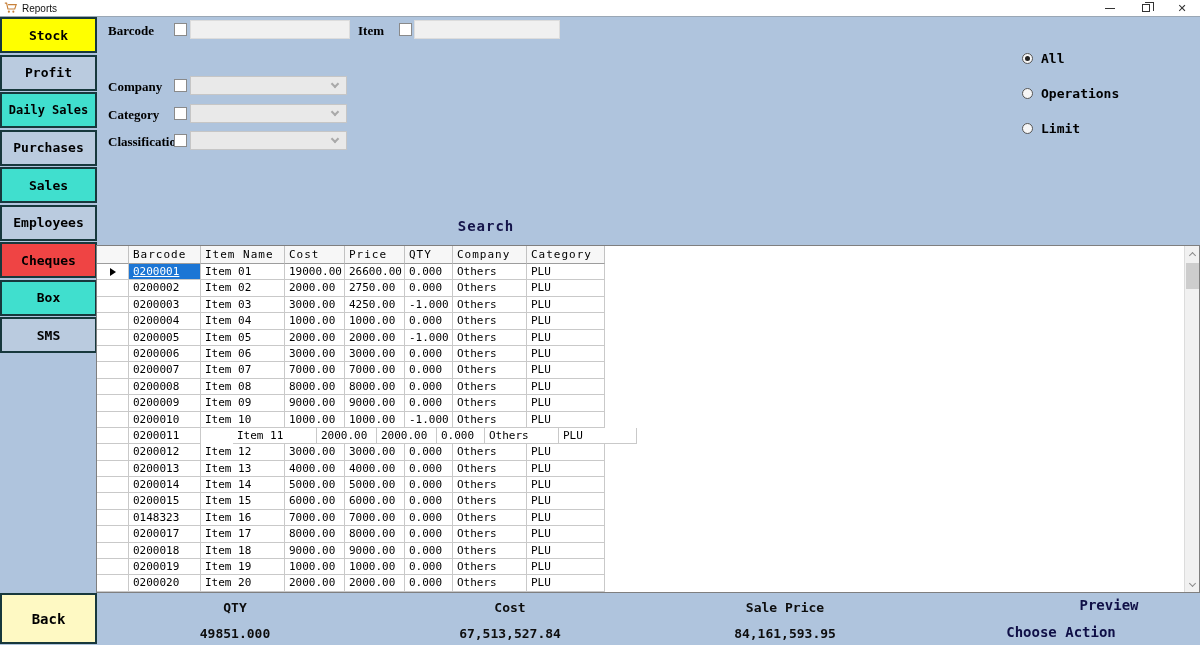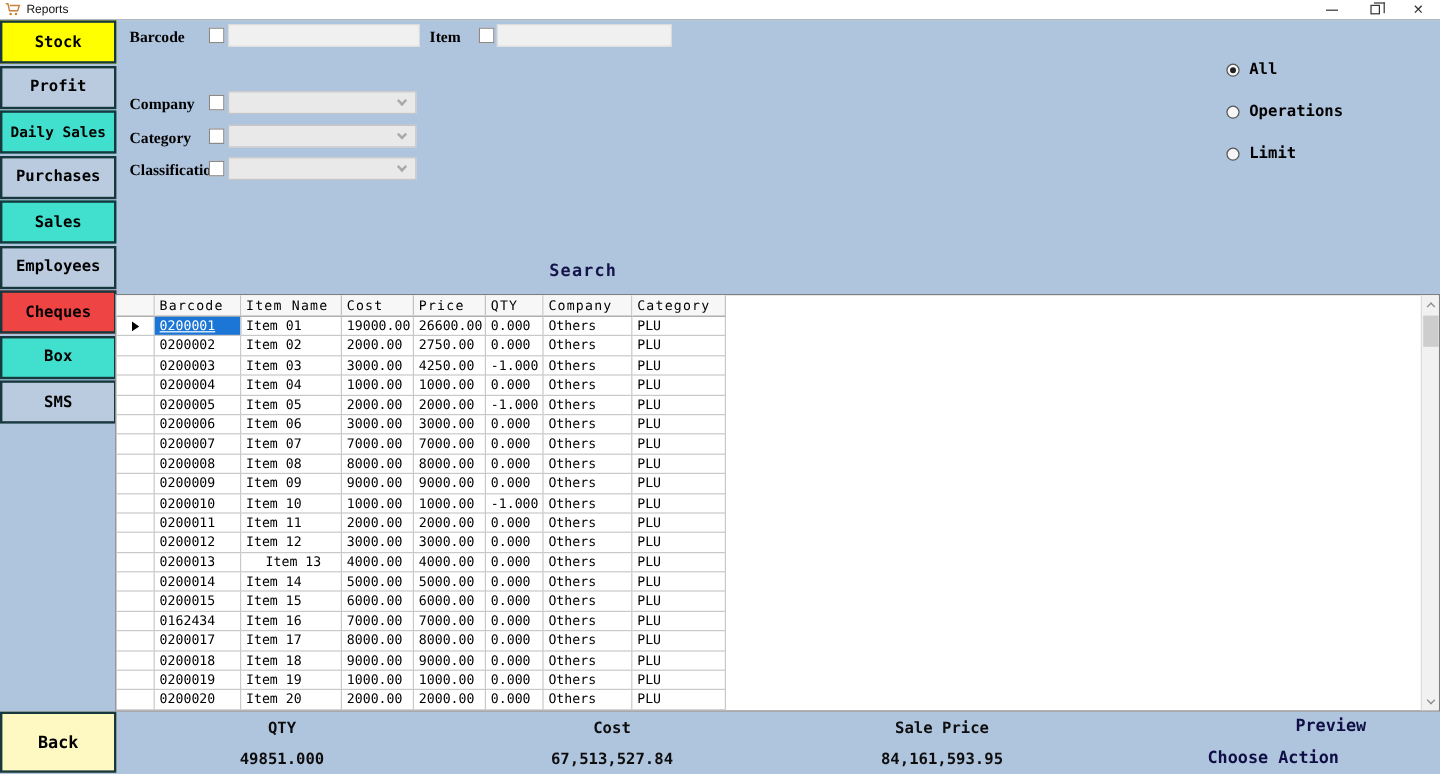--- a/index.html
+++ b/index.html
@@ -275,41 +275,41 @@
         <div class="gcell" style="width: 84px;">Item 10</div>
         <div class="gcell" style="width: 60px;">1000.00</div>
         <div class="gcell" style="width: 60px;">1000.00</div>
         <div class="gcell" style="width: 48px;">-1.000</div>
         <div class="gcell" style="width: 74px;">Others</div>
         <div class="gcell" style="width: 78px;">PLU</div>
       </div>
       <div class="grid-row">
         <div class="gcell selcol"></div>
         <div class="gcell" style="width: 72px;">0200011</div>
-        <div class="gcell" style="width: 84px;">Item 11</div>
+        <div class="gcell" style="width: 84px; margin-left: 32px;">Item 11</div>
         <div class="gcell" style="width: 60px;">2000.00</div>
         <div class="gcell" style="width: 60px;">2000.00</div>
         <div class="gcell" style="width: 48px;">0.000</div>
         <div class="gcell" style="width: 74px;">Others</div>
         <div class="gcell" style="width: 78px;">PLU</div>
       </div>
       <div class="grid-row">
         <div class="gcell selcol"></div>
         <div class="gcell" style="width: 72px;">0200012</div>
         <div class="gcell" style="width: 84px;">Item 12</div>
         <div class="gcell" style="width: 60px;">3000.00</div>
         <div class="gcell" style="width: 60px;">3000.00</div>
         <div class="gcell" style="width: 48px;">0.000</div>
         <div class="gcell" style="width: 74px;">Others</div>
         <div class="gcell" style="width: 78px;">PLU</div>
       </div>
       <div class="grid-row">
         <div class="gcell selcol"></div>
         <div class="gcell" style="width: 72px;">0200013</div>
-        <div class="gcell" style="width: 84px; text-align: center;">Item 13</div>
+        <div class="gcell" style="width: 84px;">Item 13</div>
         <div class="gcell" style="width: 60px;">4000.00</div>
         <div class="gcell" style="width: 60px;">4000.00</div>
         <div class="gcell" style="width: 48px;">0.000</div>
         <div class="gcell" style="width: 74px;">Others</div>
         <div class="gcell" style="width: 78px;">PLU</div>
       </div>
       <div class="grid-row">
         <div class="gcell selcol"></div>
         <div class="gcell" style="width: 72px;">0200014</div>
         <div class="gcell" style="width: 84px;">Item 14</div>
@@ -324,21 +324,21 @@
         <div class="gcell" style="width: 72px;">0200015</div>
         <div class="gcell" style="width: 84px;">Item 15</div>
         <div class="gcell" style="width: 60px;">6000.00</div>
         <div class="gcell" style="width: 60px;">6000.00</div>
         <div class="gcell" style="width: 48px;">0.000</div>
         <div class="gcell" style="width: 74px;">Others</div>
         <div class="gcell" style="width: 78px;">PLU</div>
       </div>
       <div class="grid-row">
         <div class="gcell selcol"></div>
-        <div class="gcell" style="width: 72px;">0162434</div>
+        <div class="gcell" style="width: 72px;">0148323</div>
         <div class="gcell" style="width: 84px;">Item 16</div>
         <div class="gcell" style="width: 60px;">7000.00</div>
         <div class="gcell" style="width: 60px;">7000.00</div>
         <div class="gcell" style="width: 48px;">0.000</div>
         <div class="gcell" style="width: 74px;">Others</div>
         <div class="gcell" style="width: 78px;">PLU</div>
       </div>
       <div class="grid-row">
         <div class="gcell selcol"></div>
         <div class="gcell" style="width: 72px;">0200017</div>

